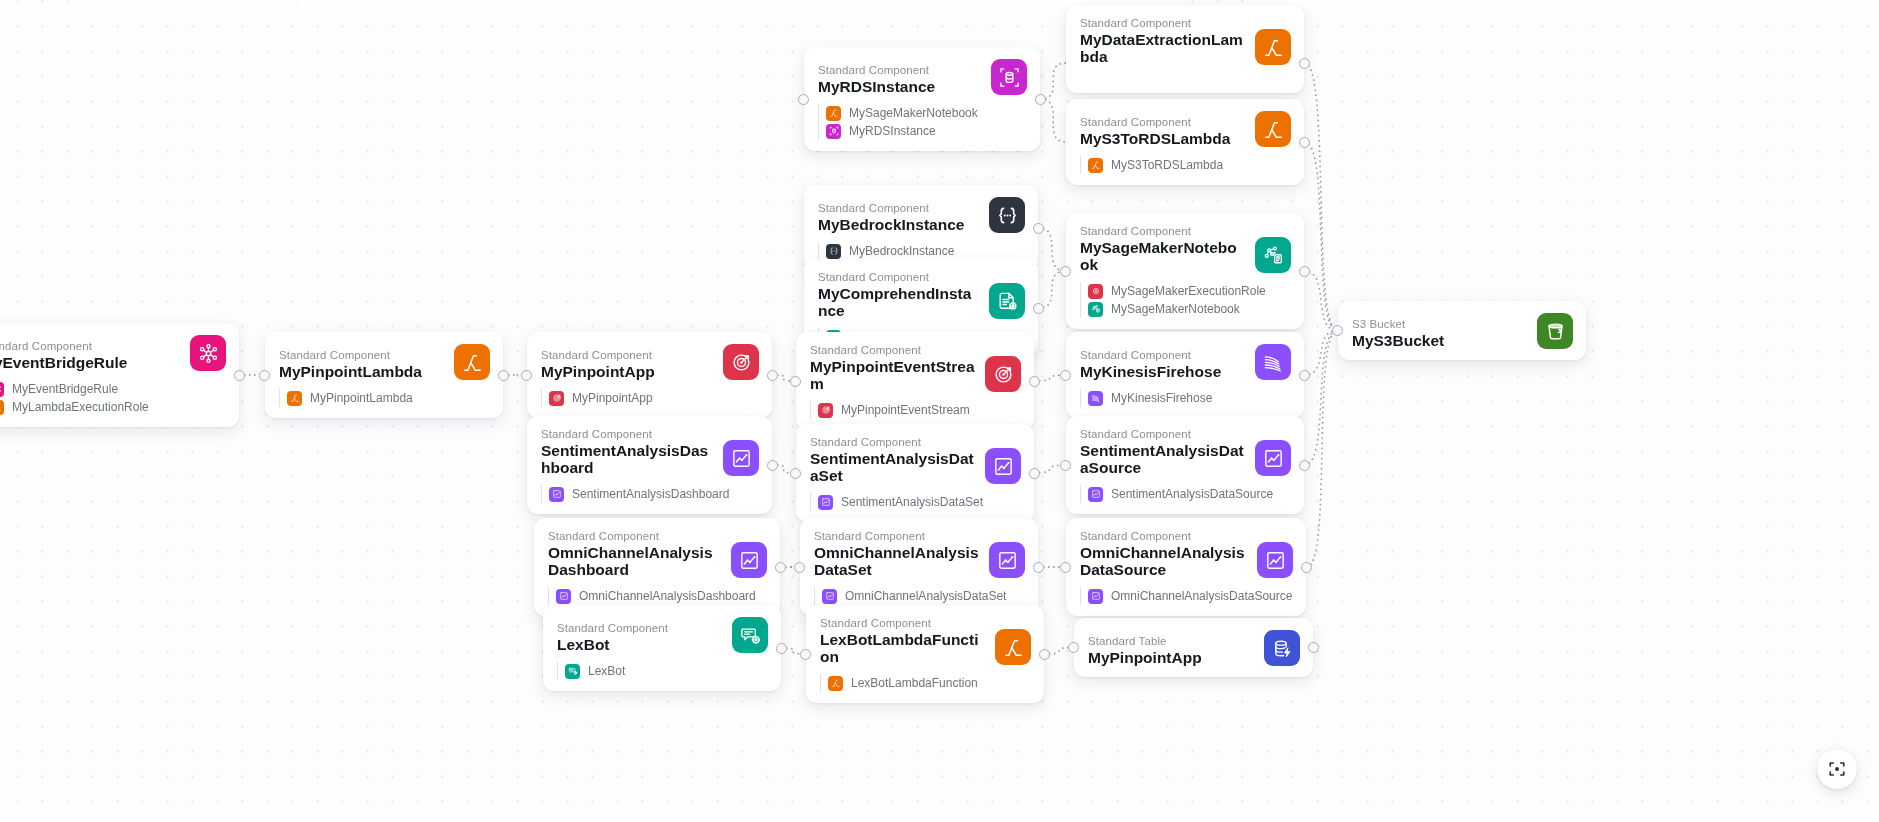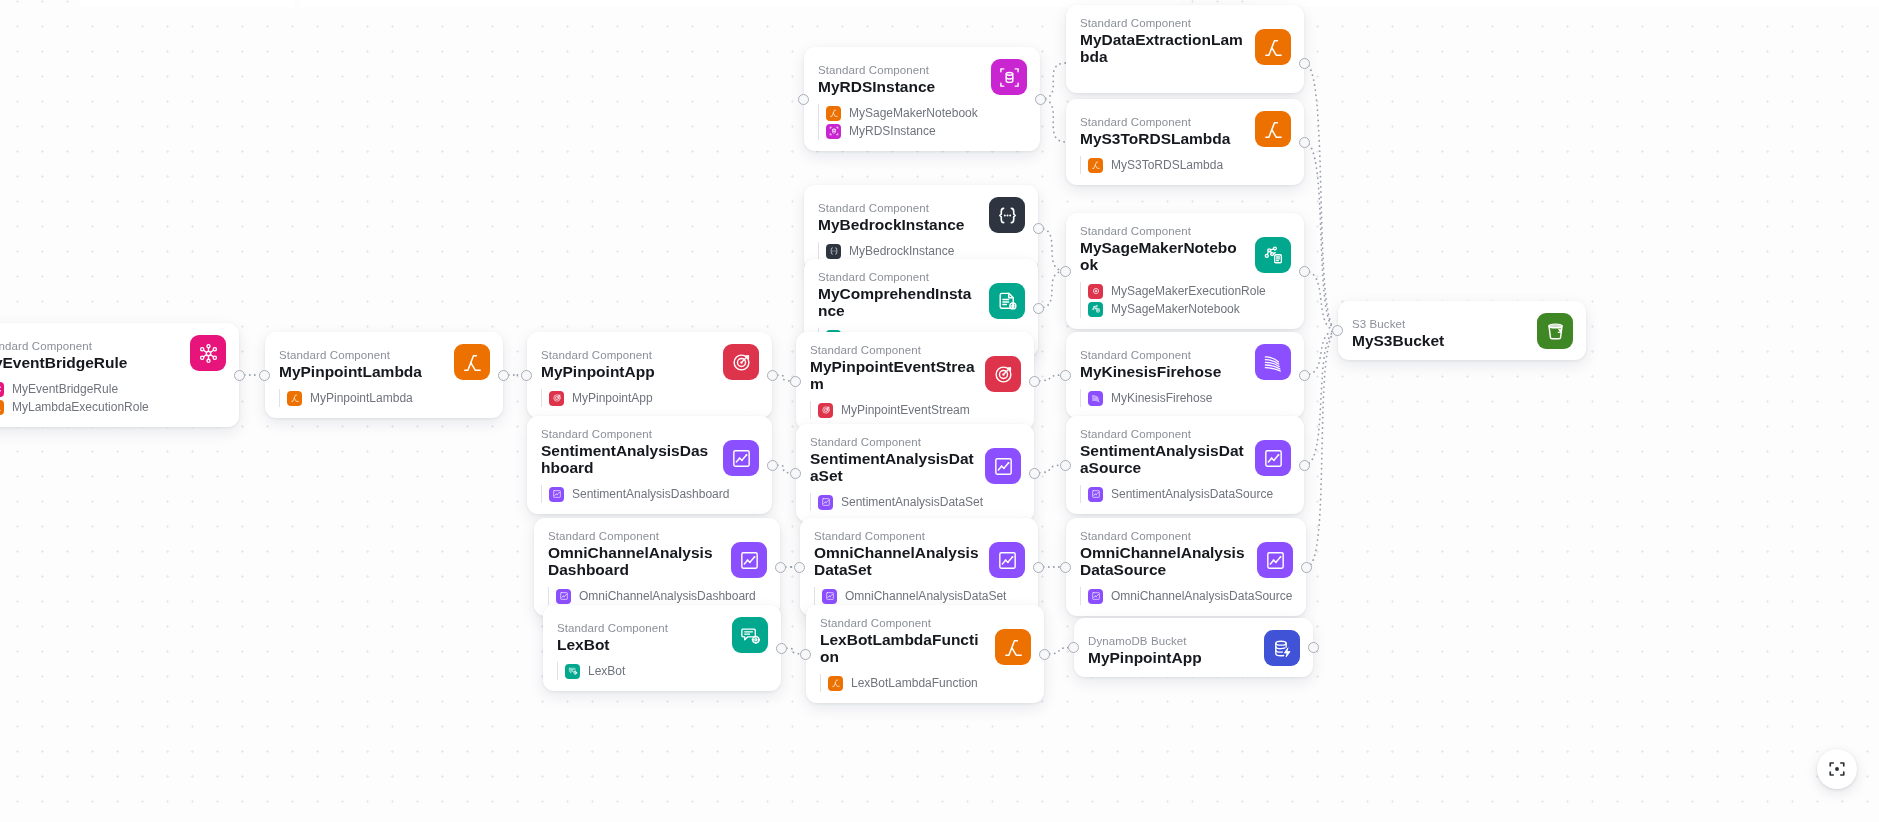--- a/index.html
+++ b/index.html
@@ -735,21 +735,21 @@
             </span>
             <span class="res-label">LexBotLambdaFunction</span>
           </div>
         </div>
       </div>
       <div class="port" style="top: 648.5px; left: 800px;"></div>
       <div class="port" style="top: 648.5px; left: 1039px;"></div>
       <div class="node" style="left: 1074px; top: 618px; width: 239px; min-height: 46px;">
         <div class="node-head">
           <div class="node-titles">
-            <div class="node-kind">DynamoDB Bucket</div>
+            <div class="node-kind">Standard Table</div>
             <div class="node-title">MyPinpointApp</div>
           </div>
           <div class="node-icon" style="background: rgb(64, 83, 214);">
             <svg viewBox="0 0 24 24" fill="none" stroke="#fff" stroke-width="1.4" stroke-linecap="round" stroke-linejoin="round">
               <ellipse cx="10.4" cy="6.4" rx="5.4" ry="2"></ellipse>
               <path d="M5 6.4v11.2c0 1.1 2.4 2 5.4 2 1 0 2-.1 2.8-.3"></path>
               <path d="M15.8 6.4v4.2"></path>
               <path d="M5 10.1c0 1.1 2.4 2 5.4 2 1.6 0 3.1-.3 4.1-.7"></path>
               <path d="M5 13.8c0 1.1 2.4 2 5.4 2 .5 0 1 0 1.4-.1"></path>
               <path d="M17.5 11.6 14 16.6h3l-1.2 4.1 4-5.4h-3Z" fill="#fff" stroke="#fff" stroke-width="1"></path>

